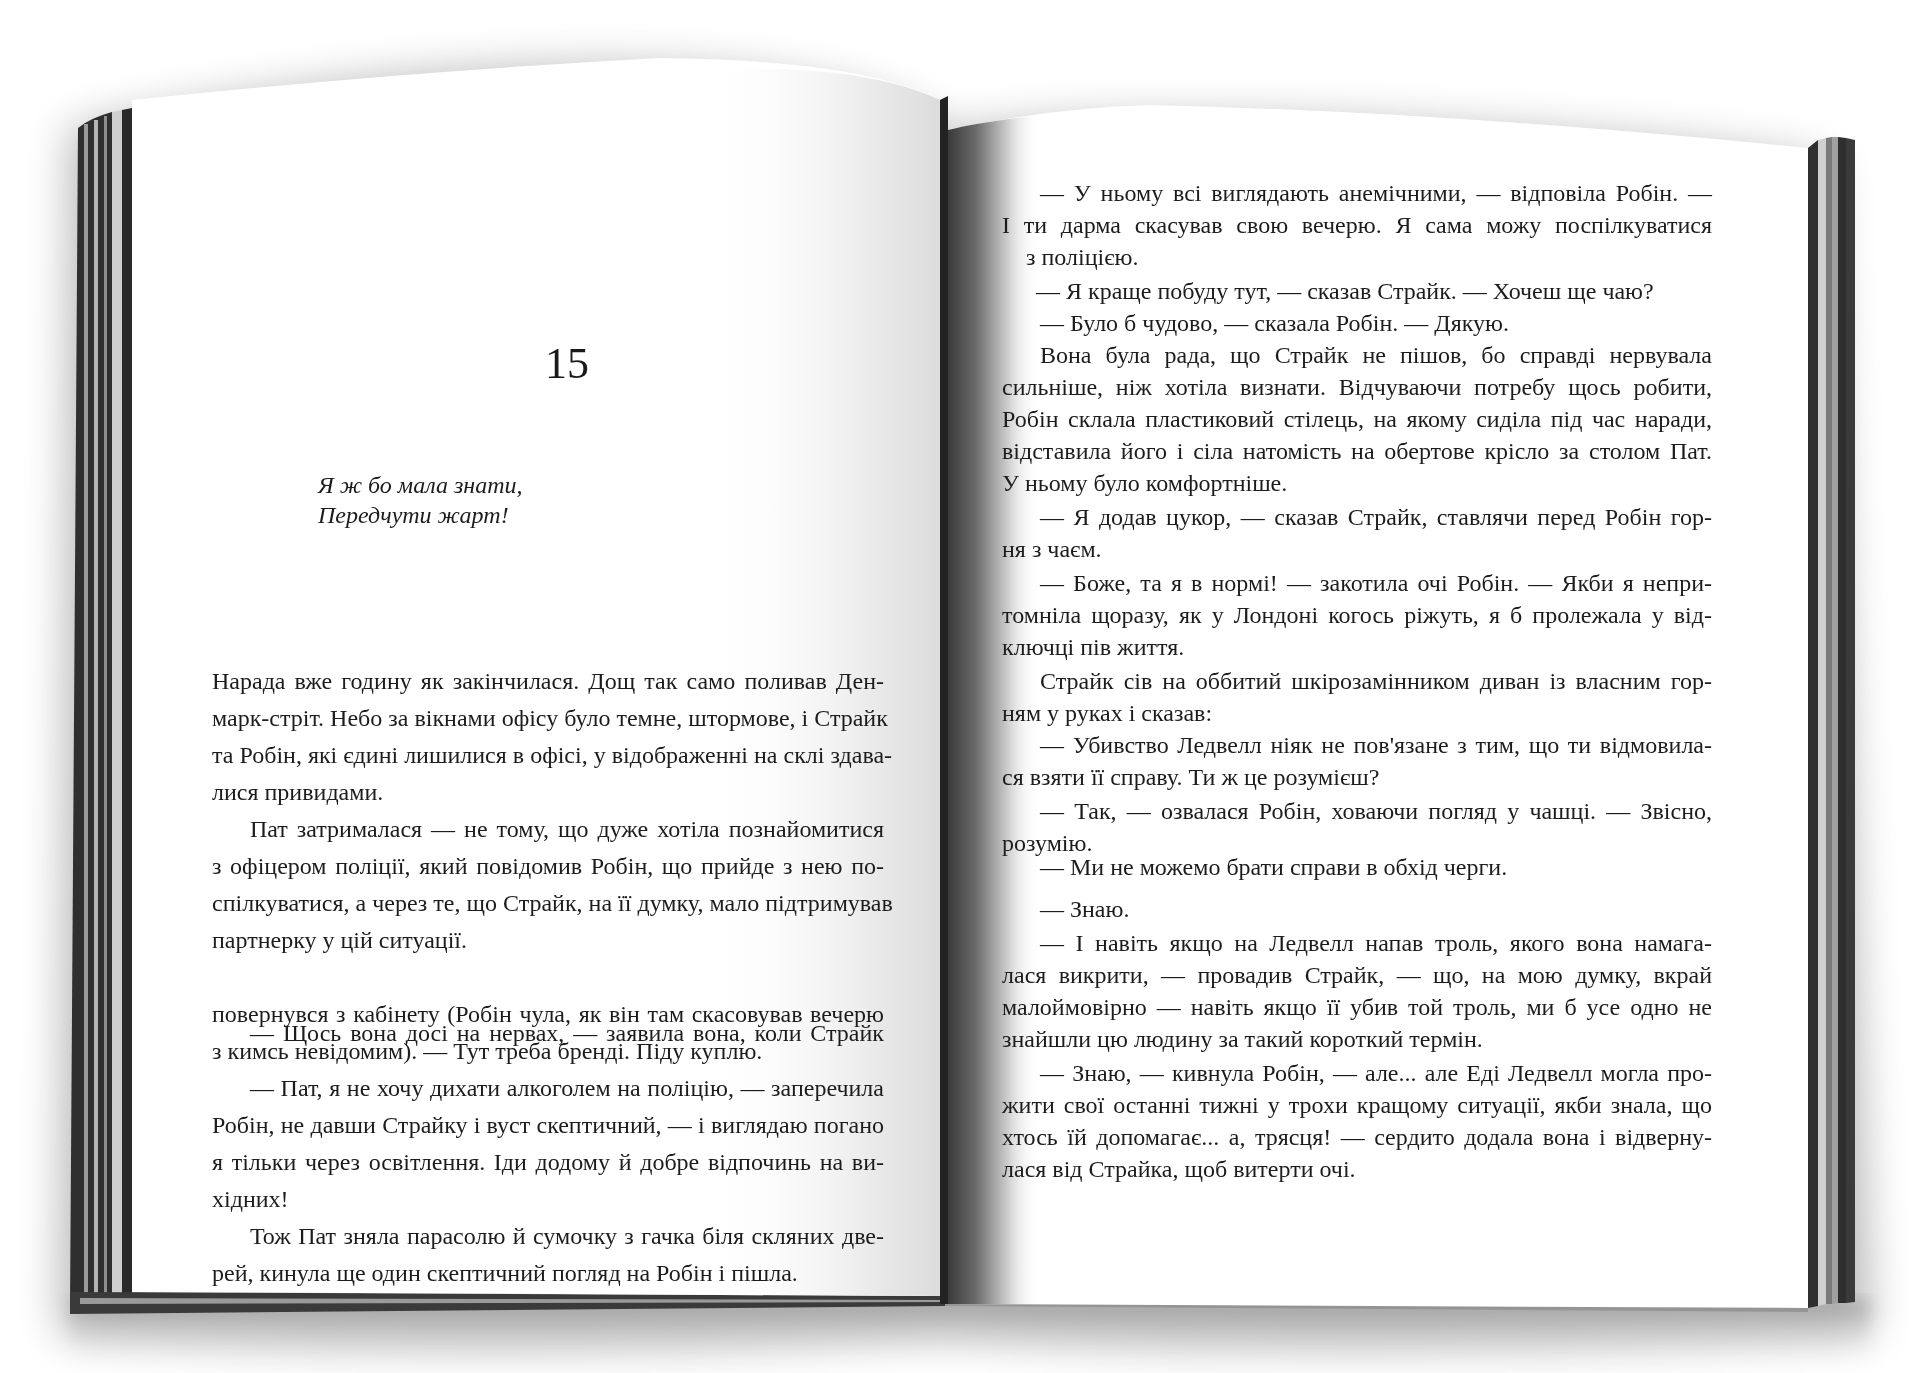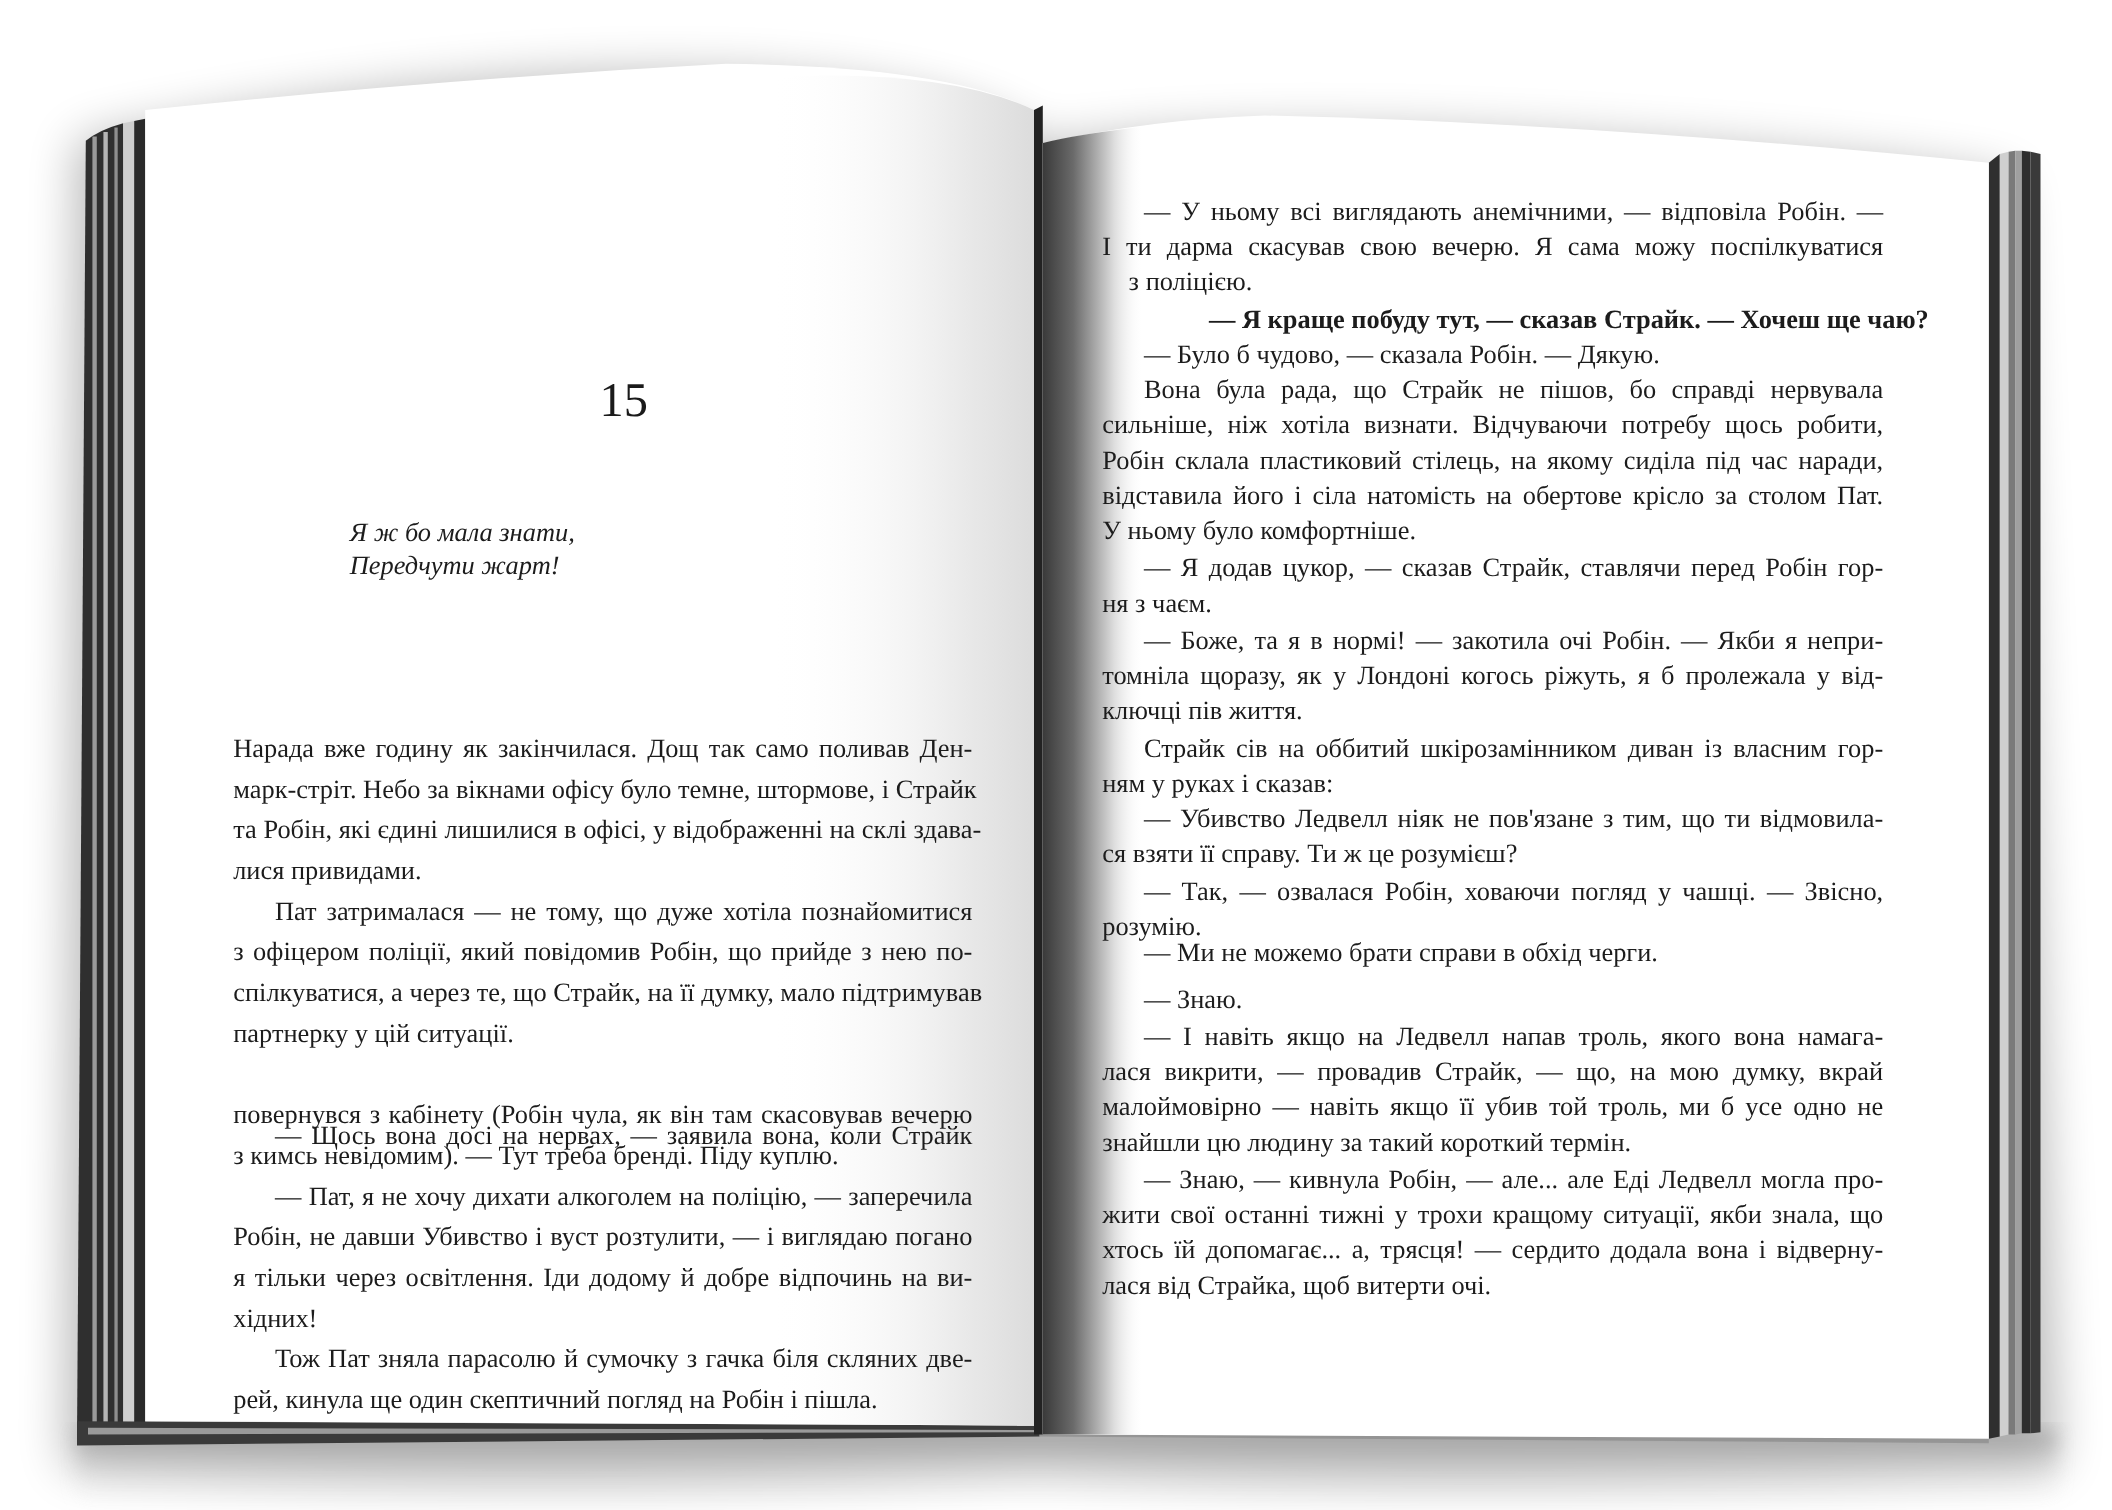--- a/index.html
+++ b/index.html
@@ -94,36 +94,36 @@
       <div class="line justify" style="left:212px;width:672px;top:740px;">та Робін, які єдині лишилися в офісі, у відображенні на склі здава-</div>
       <div class="line" style="left:212px;top:777px;">лися привидами.</div>
       <div class="line justify" style="left:250px;width:634px;top:814px;">Пат затрималася — не тому, що дуже хотіла познайомитися</div>
       <div class="line justify" style="left:212px;width:672px;top:851px;">з офіцером поліції, який повідомив Робін, що прийде з нею по-</div>
       <div class="line justify" style="left:212px;width:672px;top:888px;">спілкуватися, а через те, що Страйк, на її думку, мало підтримував</div>
       <div class="line" style="left:212px;top:925px;">партнерку у цій ситуації.</div>
       <div class="line justify" style="left:250px;width:634px;top:1018px;">— Щось вона досі на нервах, — заявила вона, коли Страйк</div>
       <div class="line justify" style="left:212px;width:672px;top:999px;">повернувся з кабінету (Робін чула, як він там скасовував вечерю</div>
       <div class="line" style="left:212px;top:1036px;">з кимсь невідомим). — Тут треба бренді. Піду куплю.</div>
       <div class="line justify" style="left:250px;width:634px;top:1073px;">— Пат, я не хочу дихати алкоголем на поліцію, — заперечила</div>
-      <div class="line justify" style="left:212px;width:672px;top:1110px;">Робін, не давши Убивство і вуст розтулити, — і виглядаю погано</div>
+      <div class="line justify" style="left:212px;width:672px;top:1110px;">Робін, не давши Страйку і вуст скептичний, — і виглядаю погано</div>
       <div class="line justify" style="left:212px;width:672px;top:1147px;">я тільки через освітлення. Іди додому й добре відпочинь на ви-</div>
       <div class="line" style="left:212px;top:1184px;">хідних!</div>
       <div class="line justify" style="left:250px;width:634px;top:1221px;">Тож Пат зняла парасолю й сумочку з гачка біля скляних две-</div>
       <div class="line" style="left:212px;top:1258px;">рей, кинула ще один скептичний погляд на Робін і пішла.</div>
 
     </div>
 
   </div>
 
   <div class="page-text" style="left:0;top:0;">
     <div>
       <div class="line justify" style="left:1040px;width:672px;top:178px;">— У ньому всі виглядають анемічними, — відповіла Робін. —</div>
       <div class="line justify" style="left:1002px;width:710px;top:210px;">І ти дарма скасував свою вечерю. Я сама можу поспілкуватися</div>
       <div class="line" style="left:1002px;top:242px;margin-left:24px;">з поліцією.</div>
-      <div class="line" style="left:1099px;top:276px;font-weight:bold;">— Я краще побуду тут, — сказав Страйк. — Хочеш ще чаю?</div>
+      <div class="line" style="left:1036px;top:276px;">— Я краще побуду тут, — сказав Страйк. — Хочеш ще чаю?</div>
       <div class="line" style="left:1040px;top:308px;">— Було б чудово, — сказала Робін. — Дякую.</div>
       <div class="line justify" style="left:1040px;width:672px;top:340px;">Вона була рада, що Страйк не пішов, бо справді нервувала</div>
       <div class="line justify" style="left:1002px;width:710px;top:372px;">сильніше, ніж хотіла визнати. Відчуваючи потребу щось робити,</div>
       <div class="line justify" style="left:1002px;width:710px;top:404px;">Робін склала пластиковий стілець, на якому сиділа під час наради,</div>
       <div class="line justify" style="left:1002px;width:710px;top:436px;">відставила його і сіла натомість на обертове крісло за столом Пат.</div>
       <div class="line" style="left:1002px;top:468px;">У ньому було комфортніше.</div>
       <div class="line justify" style="left:1040px;width:672px;top:502px;">— Я додав цукор, — сказав Страйк, ставлячи перед Робін гор-</div>
       <div class="line" style="left:1002px;top:534px;">ня з чаєм.</div>
       <div class="line justify" style="left:1040px;width:672px;top:568px;">— Боже, та я в нормі! — закотила очі Робін. — Якби я непри-</div>
       <div class="line justify" style="left:1002px;width:710px;top:600px;">томніла щоразу, як у Лондоні когось ріжуть, я б пролежала у від-</div>

